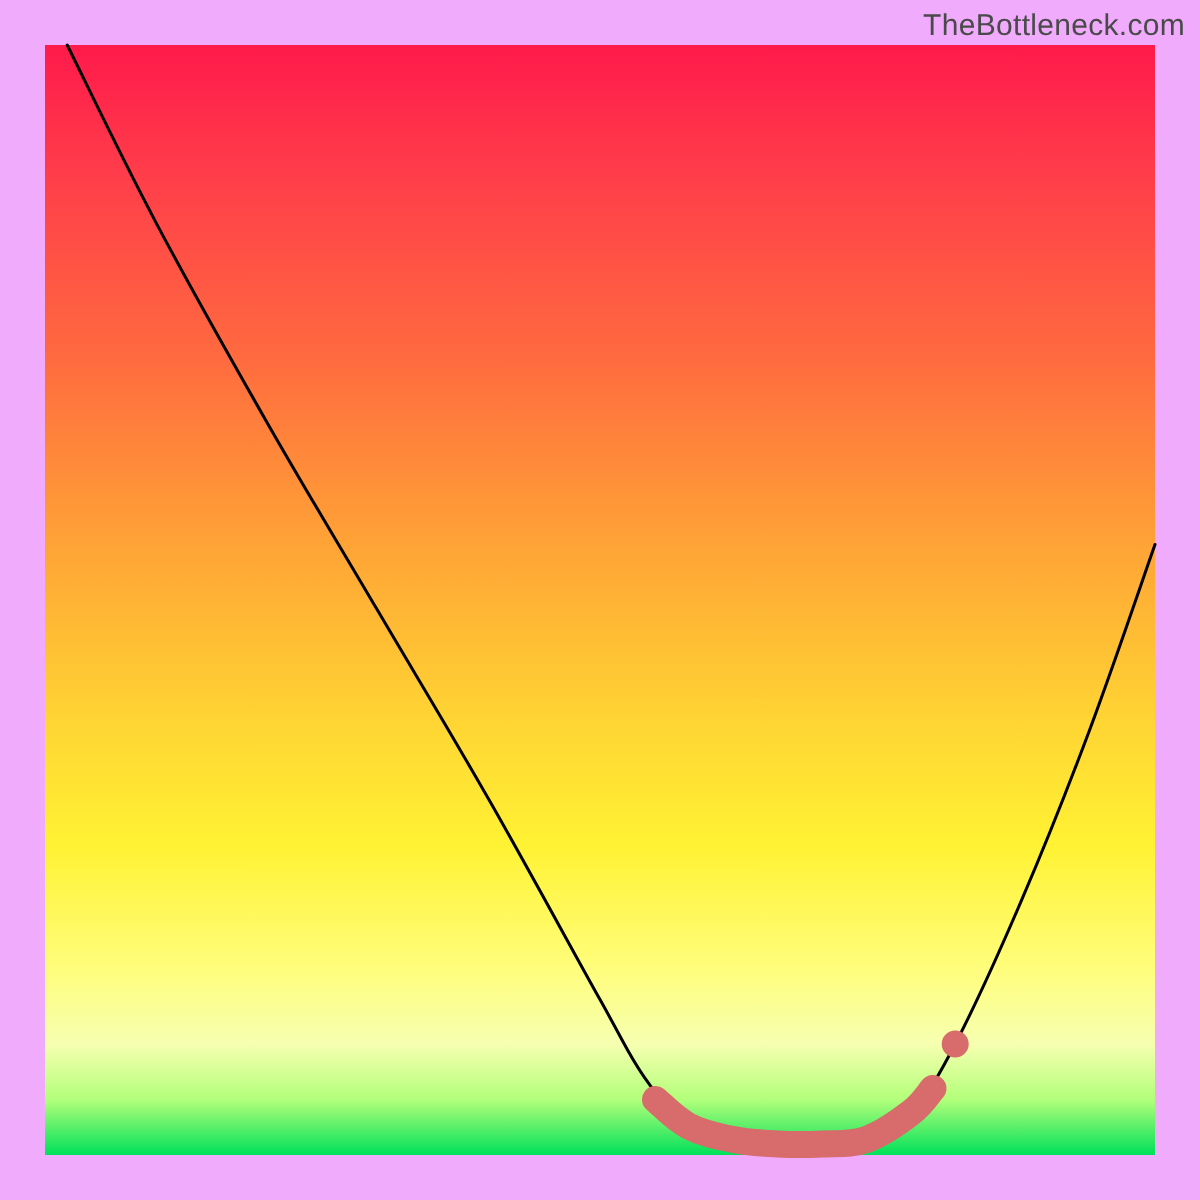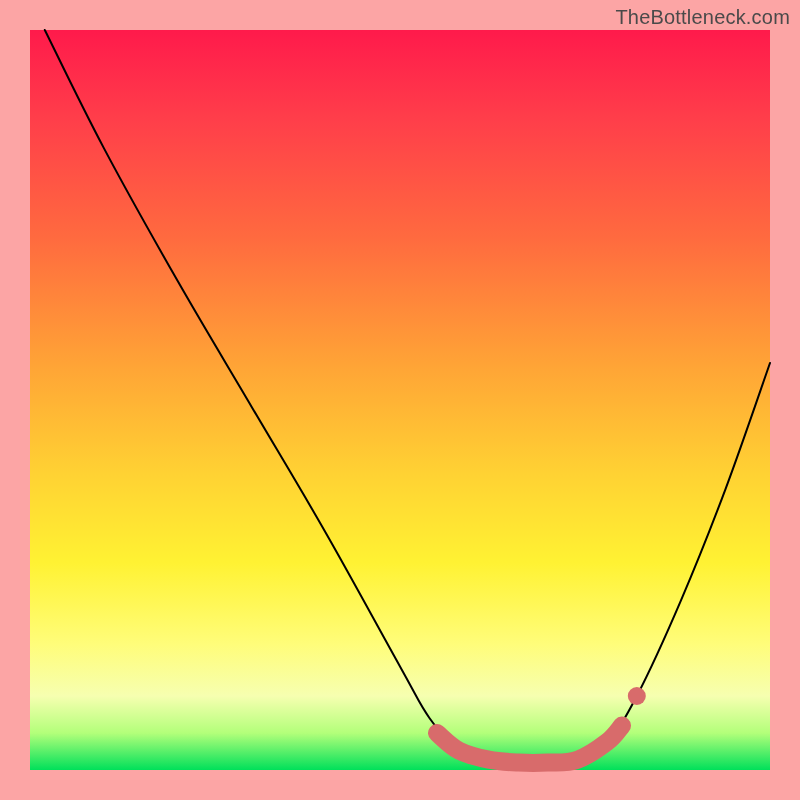--- a/index.html
+++ b/index.html
@@ -8,21 +8,21 @@
     width: 800px;
     height: 800px;
     overflow: hidden;
     background: #000;
     font-family: Arial, Helvetica, sans-serif;
   }
   .frame {
     position: relative;
     width: 800px;
     height: 800px;
-    background: #fca5a5;
+    background: #f0abfc;
   }
   .plot-area {
     position: absolute;
     left: 30px;
     top: 30px;
     width: 740px;
     height: 740px;
     
     background: linear-gradient(
       to bottom,

